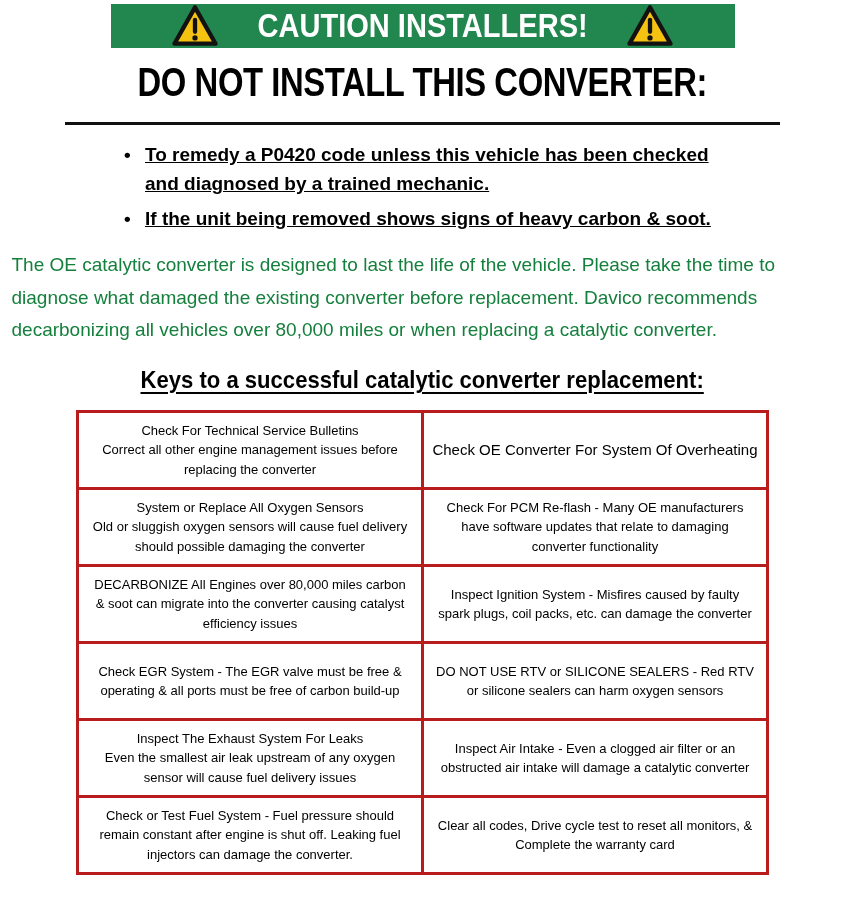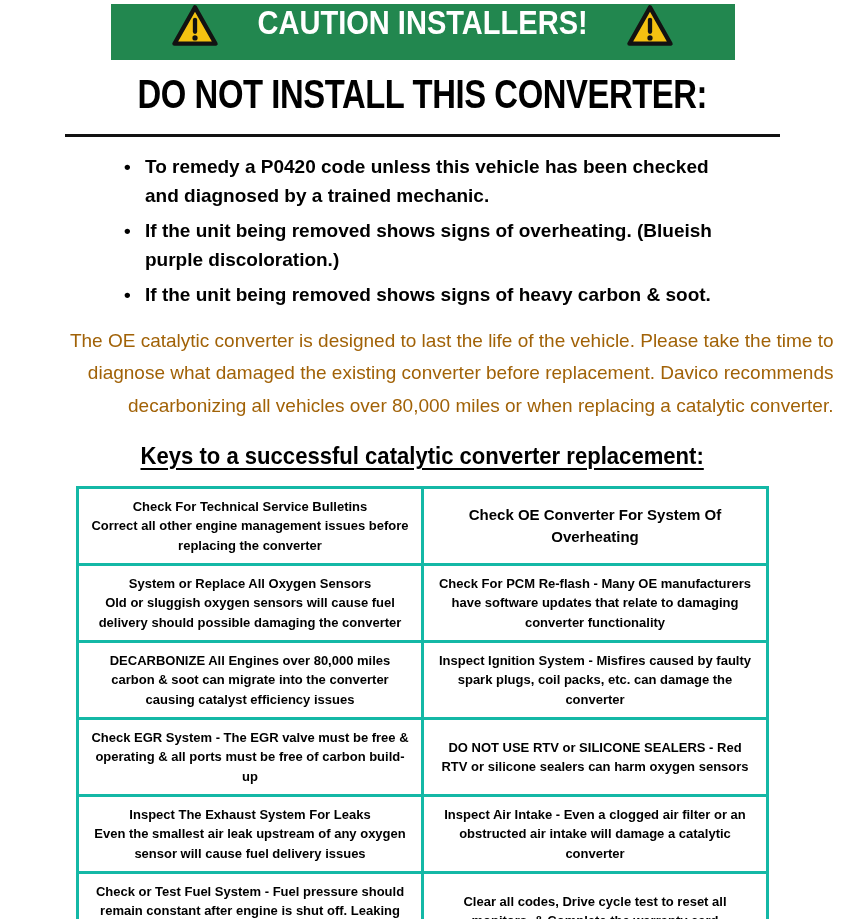--- a/index.html
+++ b/index.html
@@ -9,24 +9,25 @@
     height: 919px;
     background: #ffffff;
     font-family: "Liberation Sans", sans-serif;
     color: #000;
     overflow: hidden;
   }
 
   
   .banner {
     width: 624px;
-    height: 56px;
+    height: 44px;
     margin: 4px auto 0;
     background: #22874F;
     display: flex;
+    align-items: center;
     justify-content: center;
     gap: 16px;
   }
   .banner-text {
     color: #ffffff;
     font-weight: 800;
     font-size: 33px;
     letter-spacing: 0px;
     transform: scaleX(0.88);
     white-space: nowrap;
@@ -59,37 +60,38 @@
     padding: 0;
     list-style: none;
     font-weight: bold;
     font-size: 19px;
     line-height: 1.55;
   }
   .warnings li {
     position: relative;
     padding-left: 27px;
     margin-bottom: 5px;
+    text-decoration: underline;
   }
   .warnings li::before {
     content: "\2022";
     position: absolute;
     left: 6px;
     top: 0;
     font-size: 19px;
   }
 
   
   .paragraph {
     width: 822px;
     margin: 16px auto 0;
-    text-align: right;
+    text-align: left;
     font-size: 19px;
     font-weight: 400;
-    color: #a16207;
+    color: #15803d;
     line-height: 1.7;
   }
 
   
   .keys-wrap { text-align: center; margin: 20px 16px 16px; }
   .keys-heading {
     display: inline-block;
     font-size: 24px;
     font-weight: 800;
     text-decoration: underline;
@@ -100,26 +102,26 @@
 
   
   .keys-table {
     width: 693px;
     margin: 0 auto;
     border-collapse: collapse;
     border: 3px solid #000;
     table-layout: fixed;
   }
   .keys-table td {
-    border: 3px solid #14b8a6;
+    border: 3px solid #b91c1c;
     width: 50%;
     height: 77px;
     text-align: center;
     vertical-align: middle;
-    font-weight: bold;
+    font-weight: normal;
     font-size: 13px;
     line-height: 1.5;
     padding: 6px 12px;
   }
   .keys-table td.big { font-size: 15px; padding: 6px 6px; }
   .cell-title, .cell-desc { display: block; }
 </style>
 </head>
 <body>
 
@@ -138,21 +140,20 @@
 </div>
 
 <div class="headline-wrap">
   <span class="headline">DO NOT INSTALL THIS CONVERTER:</span>
 </div>
 
 <div class="divider"></div>
 
 <ul class="warnings">
   <li>To remedy a P0420 code unless this vehicle has been checked and diagnosed by a trained mechanic.</li>
-  <li>If the unit being removed shows signs of overheating. (Blueish purple discoloration.)</li>
   <li>If the unit being removed shows signs of heavy carbon &amp; soot.</li>
 </ul>
 
 <p class="paragraph">The OE catalytic converter is designed to last the life of the vehicle. Please take the time to diagnose what damaged the existing converter before replacement. Davico recommends decarbonizing all vehicles over 80,000 miles or when replacing a catalytic converter.</p>
 
 <div class="keys-wrap">
   <span class="keys-heading">Keys to a successful catalytic converter replacement:</span>
 </div>
 
 <table class="keys-table">

